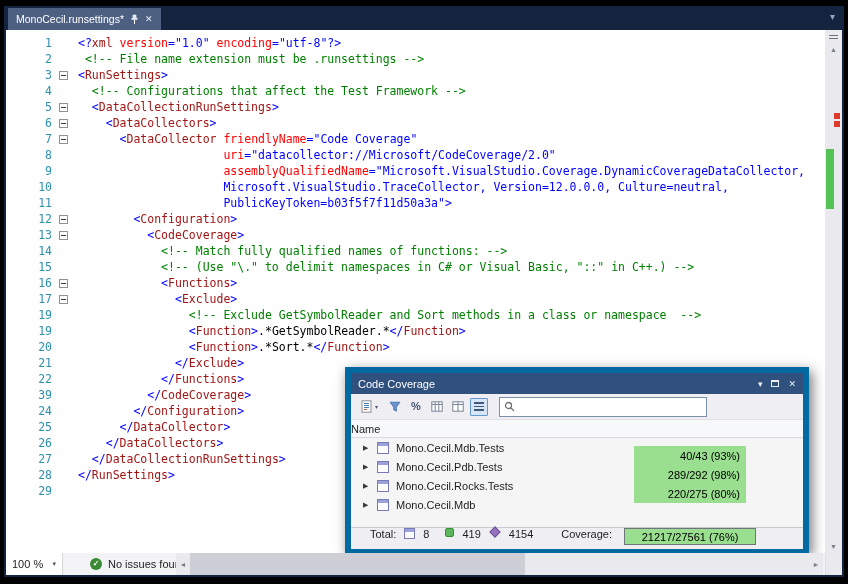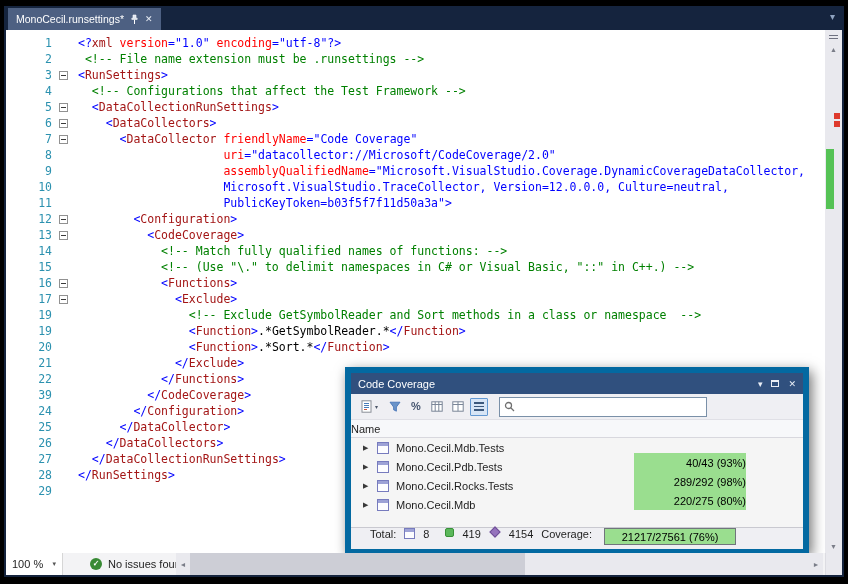--- a/index.html
+++ b/index.html
@@ -65,24 +65,24 @@
   .searchbox{margin-left:8px;width:198px;height:18px;background:#fff;border:1px solid #7A90A8;display:flex;align-items:center;padding:0 4px;box-sizing:content-box}
   .searchbox input{flex:1;border:none;outline:none;font-size:11px;font-family:"Liberation Sans",sans-serif;background:transparent;padding:0 0 0 4px}
   .pheader{height:17px;background:#F7F8FA;border-bottom:1px solid #D8D8DE;display:flex;align-items:center;color:#1E1E1E}
   .prows{position:relative;height:89px;background:#F5F5F5}
   .cov-row{height:19px;display:flex;align-items:center;padding-left:12px;position:relative}
   .exp{width:14px;font-size:7px;color:#3A3A3A}
   .asm{width:12px;height:12px;background:#FDFDFF;border:1px solid #777BBE;box-sizing:border-box;position:relative;margin-right:7px;flex:none}
   .asm::before{content:"";position:absolute;left:0;top:0;right:0;height:3px;background:#9DA2D6}
   .asm.sm{width:11px;height:11px;margin:0}
   .rname{color:#1E1E1E}
-  .rval{position:absolute;left:283px;top:15px;width:112px;height:19px;background:var(--coverage-green,#9ADE8F);
-    display:flex;align-items:center;justify-content:flex-end;box-sizing:border-box;color:#000}
+  .rval{position:absolute;left:283px;top:8px;width:112px;height:19px;background:var(--coverage-green,#9ADE8F);
+    display:flex;align-items:center;justify-content:flex-end;padding-right:6px;box-sizing:border-box;color:#000}
   .ptotal{height:21px;background:#EFEFF3;border-top:1px solid #C9C9D0;display:flex;padding-left:19px;gap:8px}
-  .g8{margin-left:8px}.g14{margin-left:0}
+  .g8{margin-left:8px}.g14{margin-left:20px}
   .cls-icon{width:9px;height:9px;background:#5BB75B;border:1px solid #379137;border-radius:2px;box-sizing:border-box}
   .mth-icon{width:8px;height:8px;background:#9573BD;border:1px solid #6E4E96;transform:rotate(45deg);box-sizing:border-box;margin:0 2px}
   .covbox{margin-left:4px;width:130px;height:15px;background:var(--coverage-green,#9ADE8F);border:1px solid #70757C;
     display:flex;align-items:center;justify-content:center;box-sizing:content-box;color:#000}
 
   
   .statusbar{position:absolute;left:6px;top:553px;width:836px;height:22px;background:#F3F3F5;font-size:11px;color:#1E1E1E}
   .zoom{position:absolute;left:0;top:0;width:57px;height:22px;background:#fff;border-right:1px solid #D6D6D6;
     display:flex;align-items:center;justify-content:space-between;padding:0 6px;box-sizing:border-box}
   .zoom .dd2{font-size:7px;color:#555}

